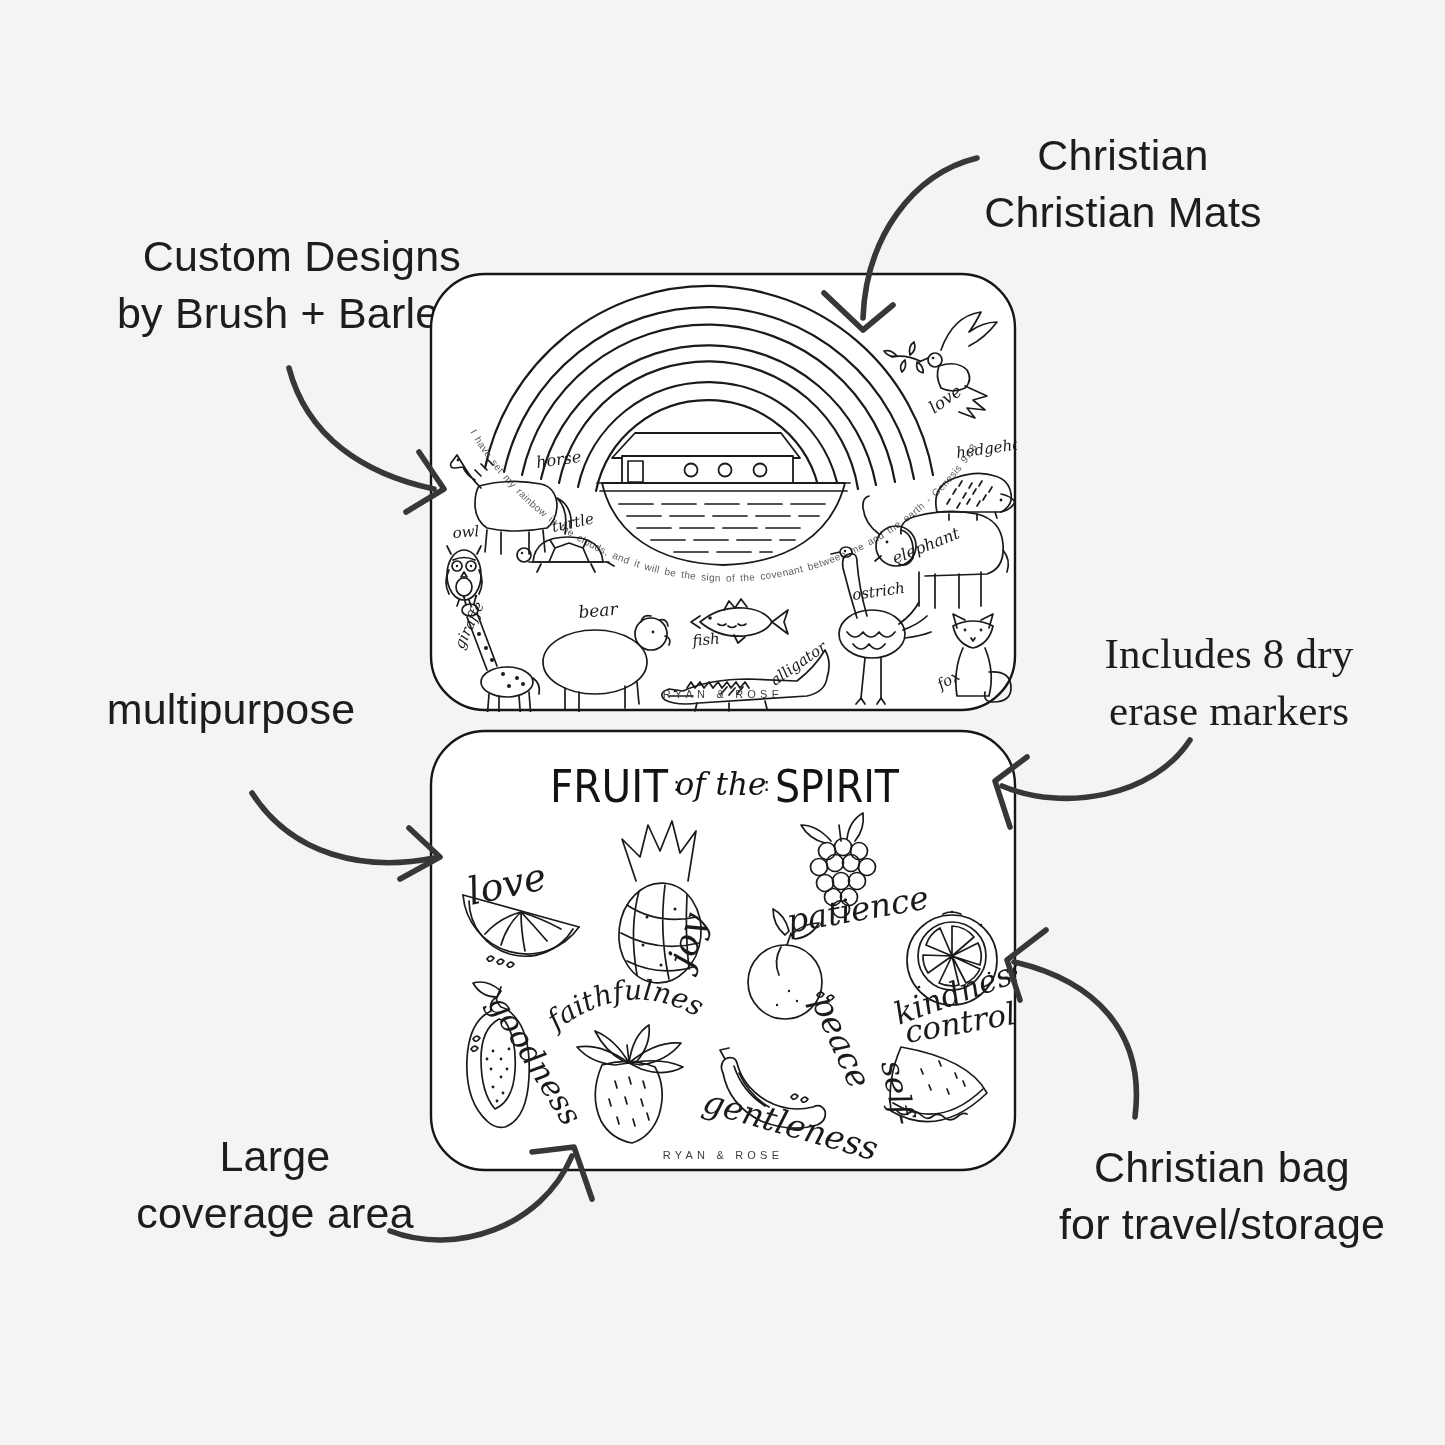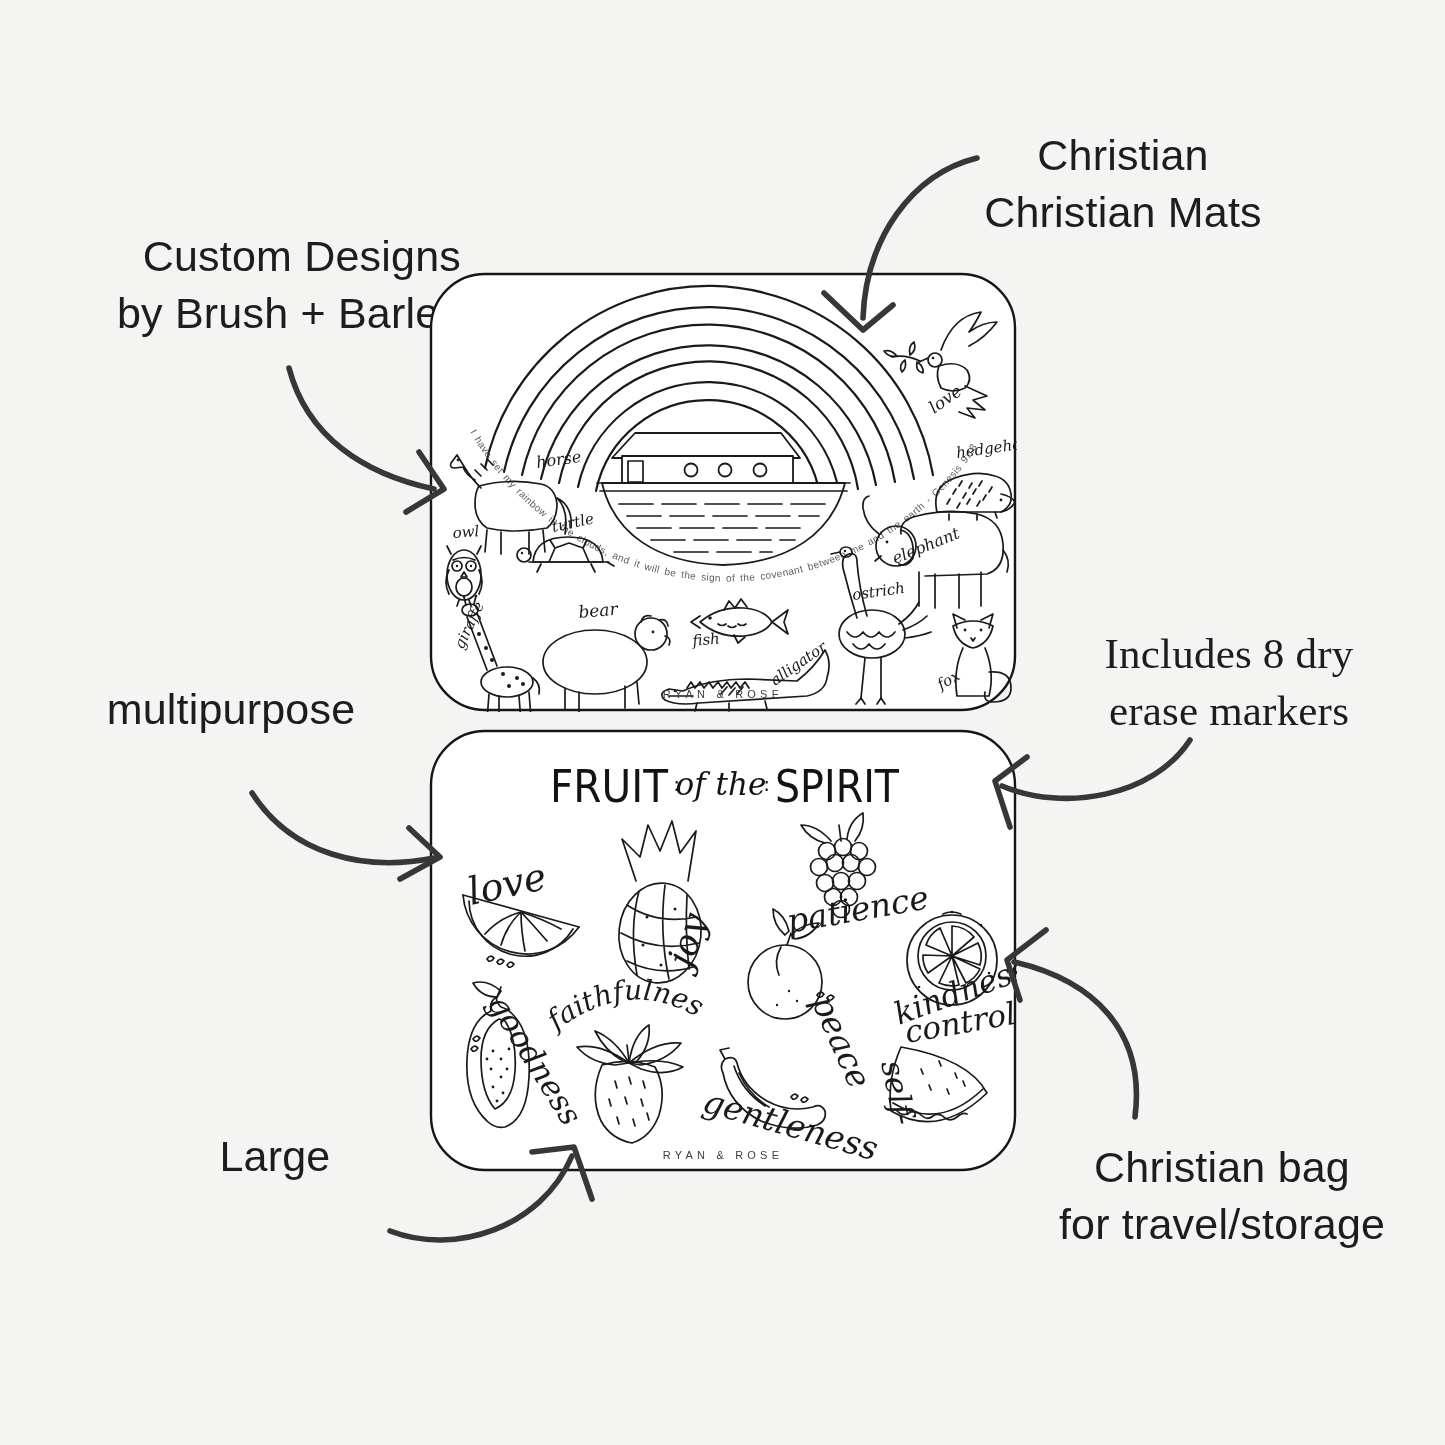--- a/index.html
+++ b/index.html
@@ -42,20 +42,21 @@
   </div>
   <div class="callout" style="left:231px;top:681px;transform:translateX(-50%);">
     <div>multipurpose</div>
   </div>
   <div class="callout" style="left:1229px;top:625px;transform:translateX(-50%);font-family:Liberation Serif, serif;">
     <div>Includes 8 dry</div>
     <div>erase markers</div>
   </div>
   <div class="callout" style="left:275px;top:1128px;transform:translateX(-50%);">
     <div>Large</div>
+    <div>coverage area</div>
   </div>
   <div class="callout" style="left:1222px;top:1139px;transform:translateX(-50%);">
     <div>Christian bag</div>
     <div>for travel/storage</div>
   </div>
 
   <svg class="mat" style="left:429px;top:272px;" width="588" height="440" viewBox="0 0 588 440">
     <rect class="mat-bg" x="2" y="2" width="584" height="436" rx="54"></rect>
 
     <g class="ln2">

